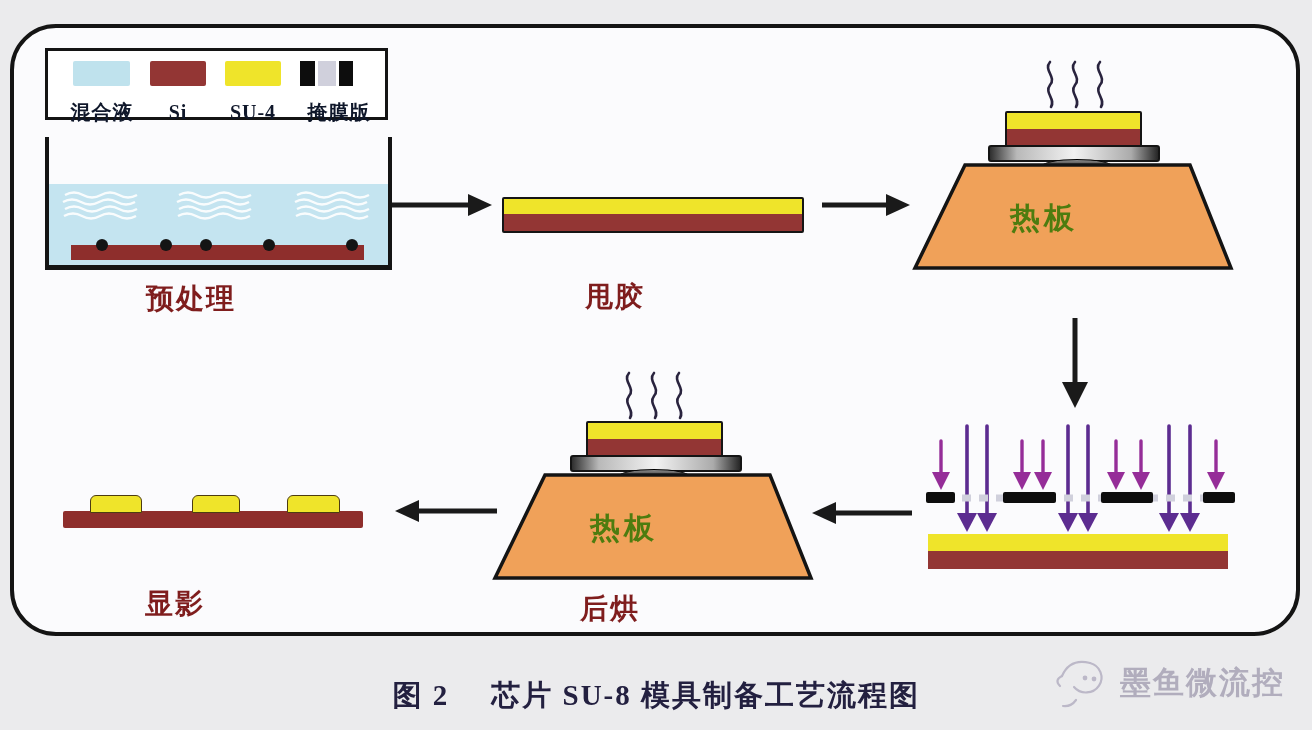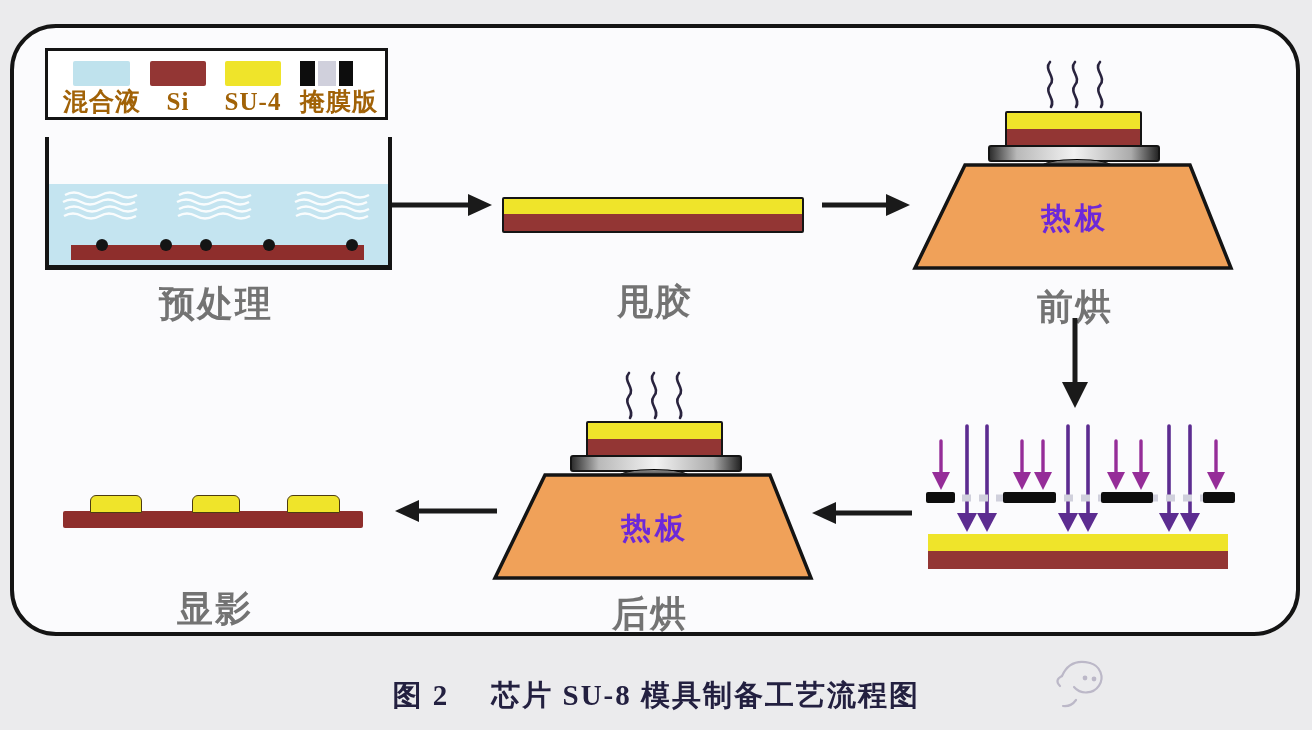--- a/index.html
+++ b/index.html
@@ -7,41 +7,41 @@
   #canvas{position:relative;width:1312px;height:730px;background:#ebebed;overflow:hidden;}
   .abs{position:absolute;}
 
   
   #frame{left:10px;top:24px;width:1282px;height:604px;background:#fbfbfd;
          border:4px solid #141414;border-radius:46px;}
 
   
   #legend{left:45px;top:48px;width:337px;height:66px;background:#ffffff;border:3px solid #141414;}
   .swatch{position:absolute;top:10px;height:25px;border-radius:2px;}
-  .legend-label{position:absolute;top:38px;height:26px;font-size:25px;font-weight:600;
-                color:#a16207;text-align:center;line-height:26px;letter-spacing:1px;}
+  .legend-label{position:absolute;top:48px;height:26px;font-size:20px;font-weight:600;
+                color:#0f172a;text-align:center;line-height:26px;letter-spacing:1px;}
   .mask-seg{position:absolute;top:0;height:25px;}
 
   
   #beaker{left:45px;top:137px;width:339px;height:128px;
           border-left:4px solid #141414;border-right:4px solid #141414;border-bottom:5px solid #141414;}
   #liquid{left:0;right:0;top:47px;bottom:0;background:#c4e4f0;}
   #slab{left:22px;top:108px;width:293px;height:15px;background:#8e2e2c;}
   .dot{position:absolute;width:12px;height:12px;border-radius:50%;background:#141414;top:102px;}
 
   
-  .step-label{font-size:36px;font-weight:600;color:#737373;text-align:center;letter-spacing:2px;}
+  .step-label{font-size:28px;font-weight:600;color:#7f1d1d;letter-spacing:2px;}
   .wafer{border:2px solid #151515;border-radius:2px;}
   .wafer .su8{height:16px;background:var(--su8);}
   .wafer .si{height:17px;background:var(--si);}
   .chuck-plate{height:13px;border:2px solid #141414;border-radius:3px;
      background:linear-gradient(90deg,#2f2f2f 0%,#b9b9b9 16%,#f2f2f2 50%,#ababab 84%,#262626 100%);}
   .chuck-neck{height:13px;border-radius:50%;border:1px solid #000;
      background:linear-gradient(180deg,#8a8a8a,#0c0c0c 75%);}
-  .plate-label{font-size:30px;font-weight:700;color:#6d28d9;text-align:center;letter-spacing:4px;}
+  .plate-label{font-size:30px;font-weight:700;color:#4d7c0f;text-align:left;letter-spacing:4px;}
 
   
   #spin-wafer{left:502px;top:197px;width:298px;}
   #spin-wafer .su8{height:15px;}
   #spin-wafer .si{height:17px;}
 
   
   #dev-substrate{left:63px;top:511px;width:300px;height:17px;background:#8e2e2c;border-radius:2px;}
   .dev-bump{position:absolute;top:495px;height:16px;background:var(--su8);
             border:1px solid #4c3c12;border-radius:6px 6px 0 0;}
@@ -135,21 +135,20 @@
   <div class="abs wafer" style="left:1005px;top:111px;width:133px;">
     <div class="su8"></div>
     <div class="si"></div>
   </div>
   <div class="abs chuck-plate" style="left:988px;top:145px;width:168px;"></div>
   <div class="abs chuck-neck" style="left:1041px;top:159px;width:70px;"></div>
   <svg class="abs" style="left:910px;top:163px;" width="326" height="109">
     <polygon points="55,2 280,2 321,105 5,105" fill="var(--hotplate)" stroke="#141414" stroke-width="3.5"></polygon>
   </svg>
   <div class="abs plate-label" style="left:1010px;top:198px;width:130px;">热板</div>
-  <div class="abs step-label" style="left:1005px;top:283px;width:140px;">前烘</div>
 
   <svg class="abs" style="left:1059px;top:318px;" width="32" height="92">
     <line x1="16" y1="0" x2="16" y2="66" stroke="var(--arrow)" stroke-width="5"></line>
     <polygon points="3,64 29,64 16,90" fill="var(--arrow)"></polygon>
   </svg>
 
   <svg class="abs" style="left:920px;top:420px;" width="320" height="150">
 
     <g stroke="var(--uv-long)" stroke-width="3.6" fill="var(--uv-long)" stroke-linecap="round">
       <line x1="47" y1="6" x2="47" y2="95"></line>
@@ -238,15 +237,16 @@
         <path d="M10,22 Q18,4 38,9"></path>
         <path d="M8,32 Q2,26 10,22"></path>
         <path d="M38,9 a15.5,15 0 1 1 -16,24"></path>
         <path d="M24,46 q-5,7 -13,6"></path>
       </g>
       <g fill="#b4b0c2">
         <circle cx="33" cy="24" r="2.4"></circle>
         <circle cx="42" cy="25" r="2.4"></circle>
       </g>
     </svg>
+    <span class="wm-text">墨鱼微流控</span>
   </div>
 
 </div>
 
 </body></html>

